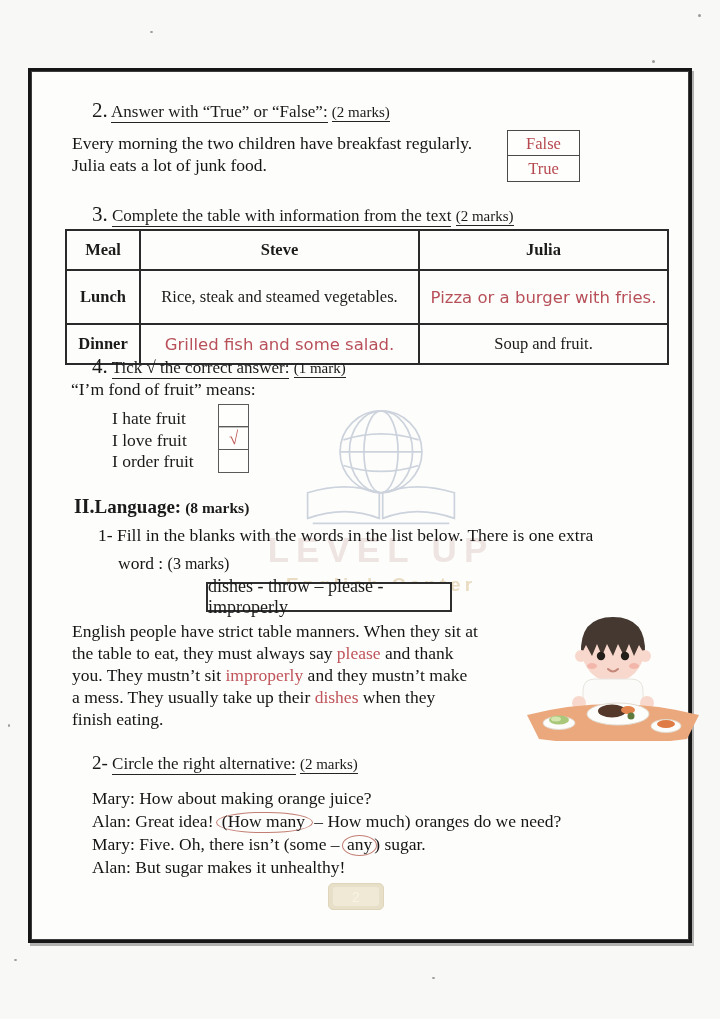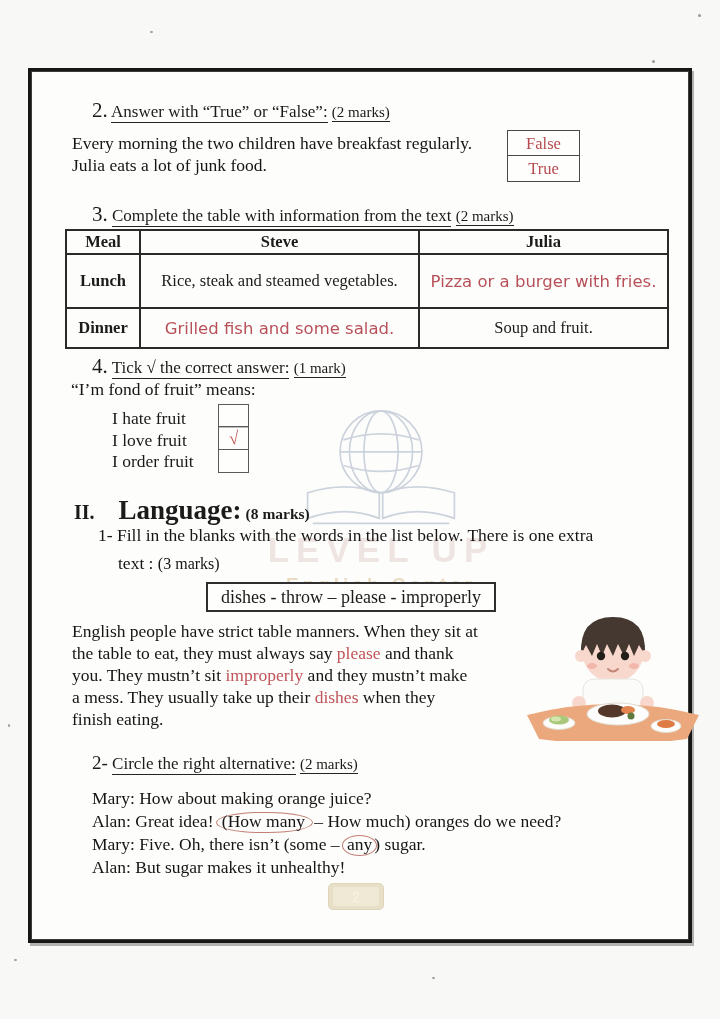--- a/index.html
+++ b/index.html
@@ -39,21 +39,21 @@
     display:flex; align-items:center; justify-content:center;
     color:#b5494f; font-size:16.5px; background:#fefefc;
   }
 
   
   table.meals {
     position:absolute; left:34px; top:158px; width:602px;
     border-collapse:collapse; table-layout:fixed;
   }
   table.meals td, table.meals th { border:2px solid #2a2a2a; }
-  table.meals th { font-size:16.5px; font-weight:bold; height:24px; }
+  table.meals th { font-size:16.5px; font-weight:bold; height:40px; }
   .col-meal { width:74px; } .col-steve { width:279px; } .col-julia { width:249px; }
   td.mealname { font-weight:bold; font-size:16.5px; text-align:center; }
   td.cell { text-align:center; font-size:16.5px; }
   .row-lunch td { height:54px; } .row-dinner td { height:40px; }
   .red-hand { font-family:"DejaVu Sans","Liberation Sans",sans-serif; font-size:15px; color:#b8505a; }
 
   
   .options { position:absolute; left:81px; top:337px; font-size:17.5px; line-height:21.7px; }
   .tickstack { position:absolute; left:187px; top:334px; }
   .tickbox {
@@ -63,25 +63,25 @@
   .tickbox .mark { color:#c05a56; font-size:18px; line-height:1; transform:rotate(-5deg); }
 
   
   .watermark { position:absolute; left:200px; top:333px; width:300px; text-align:center; pointer-events:none; }
   .wm-title { font-family:"Liberation Sans",sans-serif; font-weight:bold; font-size:35px; letter-spacing:7px; color:#eee4e1; margin-top:-6px; }
   .wm-sub { font-family:"Liberation Sans",sans-serif; font-weight:bold; font-size:19px; letter-spacing:4px; color:#e9dcc3; margin-top:4px; }
 
   
   .sec-head { position:absolute; left:43px; top:424px; font-weight:bold; white-space:nowrap; }
   .sec-head .rn { font-size:20px; }
-  .sec-head .ttl { font-size:27px; margin-left:24px; }
+  .sec-head .ttl { font-size:19px; }
   .sec-head .marks { font-size:15.5px; font-weight:bold; }
 
   .wordbox {
-    position:absolute; left:175px; top:511px; width:290px; height:30px;
+    position:absolute; left:175px; top:511px; width:246px; height:30px;
     border:2px solid #2e2e2e; display:flex; align-items:center; justify-content:center;
     font-size:18px; background:#fefefc;
   }
 
   .redans { color:#c0545a; }
 
   
   .oval {
     display:inline-block; border:1.7px solid #c37f74; border-radius:48%/ 52%;
     padding:0 7px 2px 5px; margin:0 -3px 0 -2px; line-height:17px;
@@ -206,21 +206,21 @@
     <div class="wm-sub">English Center</div>
   </div>
 
   <div class="sec-head">
     <span class="rn">II.</span><span class="ttl">Language:</span>
     <span class="marks">(8 marks)</span>
   </div>
 
   <div class="abs body-text" style="left:67px; top:453px; width:560px;">1- Fill in the blanks with the words in the list below. There is one extra</div>
   <div class="abs body-text" style="left:87px; top:481px;">
-    <span>text : </span><span style="font-size:16px;">(3 marks)</span>
+    <span>word : </span><span style="font-size:16px;">(3 marks)</span>
   </div>
 
   <div class="wordbox">
     <span>dishes - throw – please - improperly</span>
   </div>
 
   <div class="abs body-text" style="left:41px; top:549px; width:460px;">
     <div>English people have strict table manners. When they sit at</div>
     <div><span>the table to eat, they must always say </span><span class="redans">please</span><span> and thank</span></div>
     <div><span>you. They mustn’t sit </span><span class="redans">improperly</span><span> and they mustn’t make</span></div>

